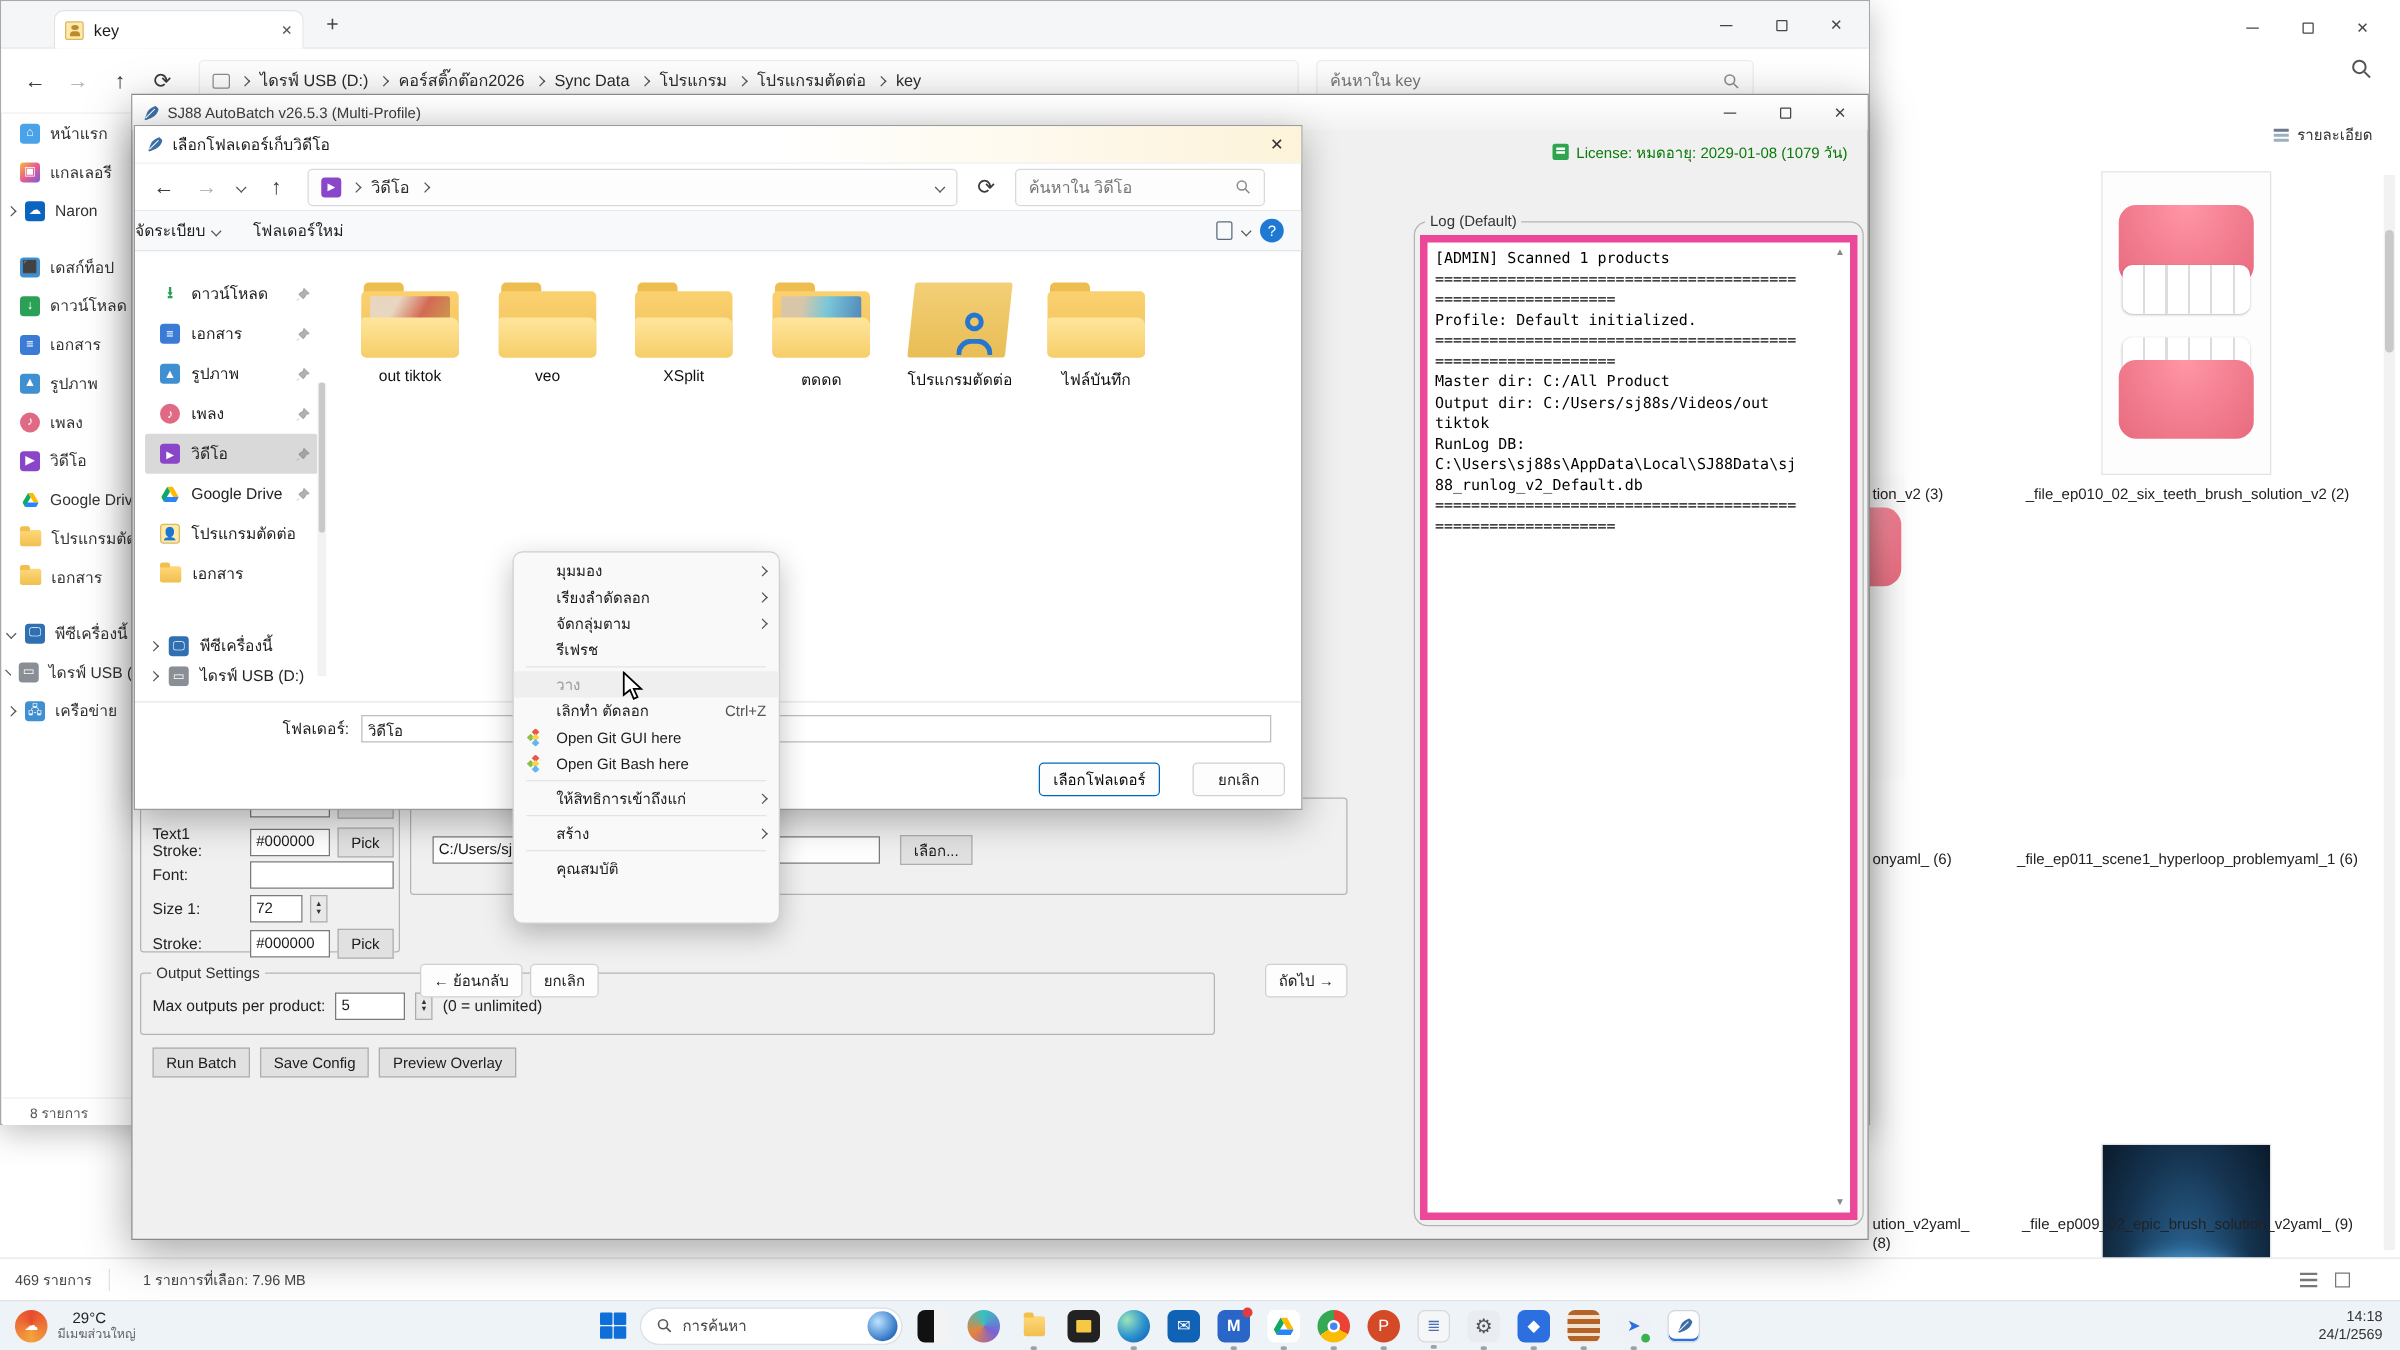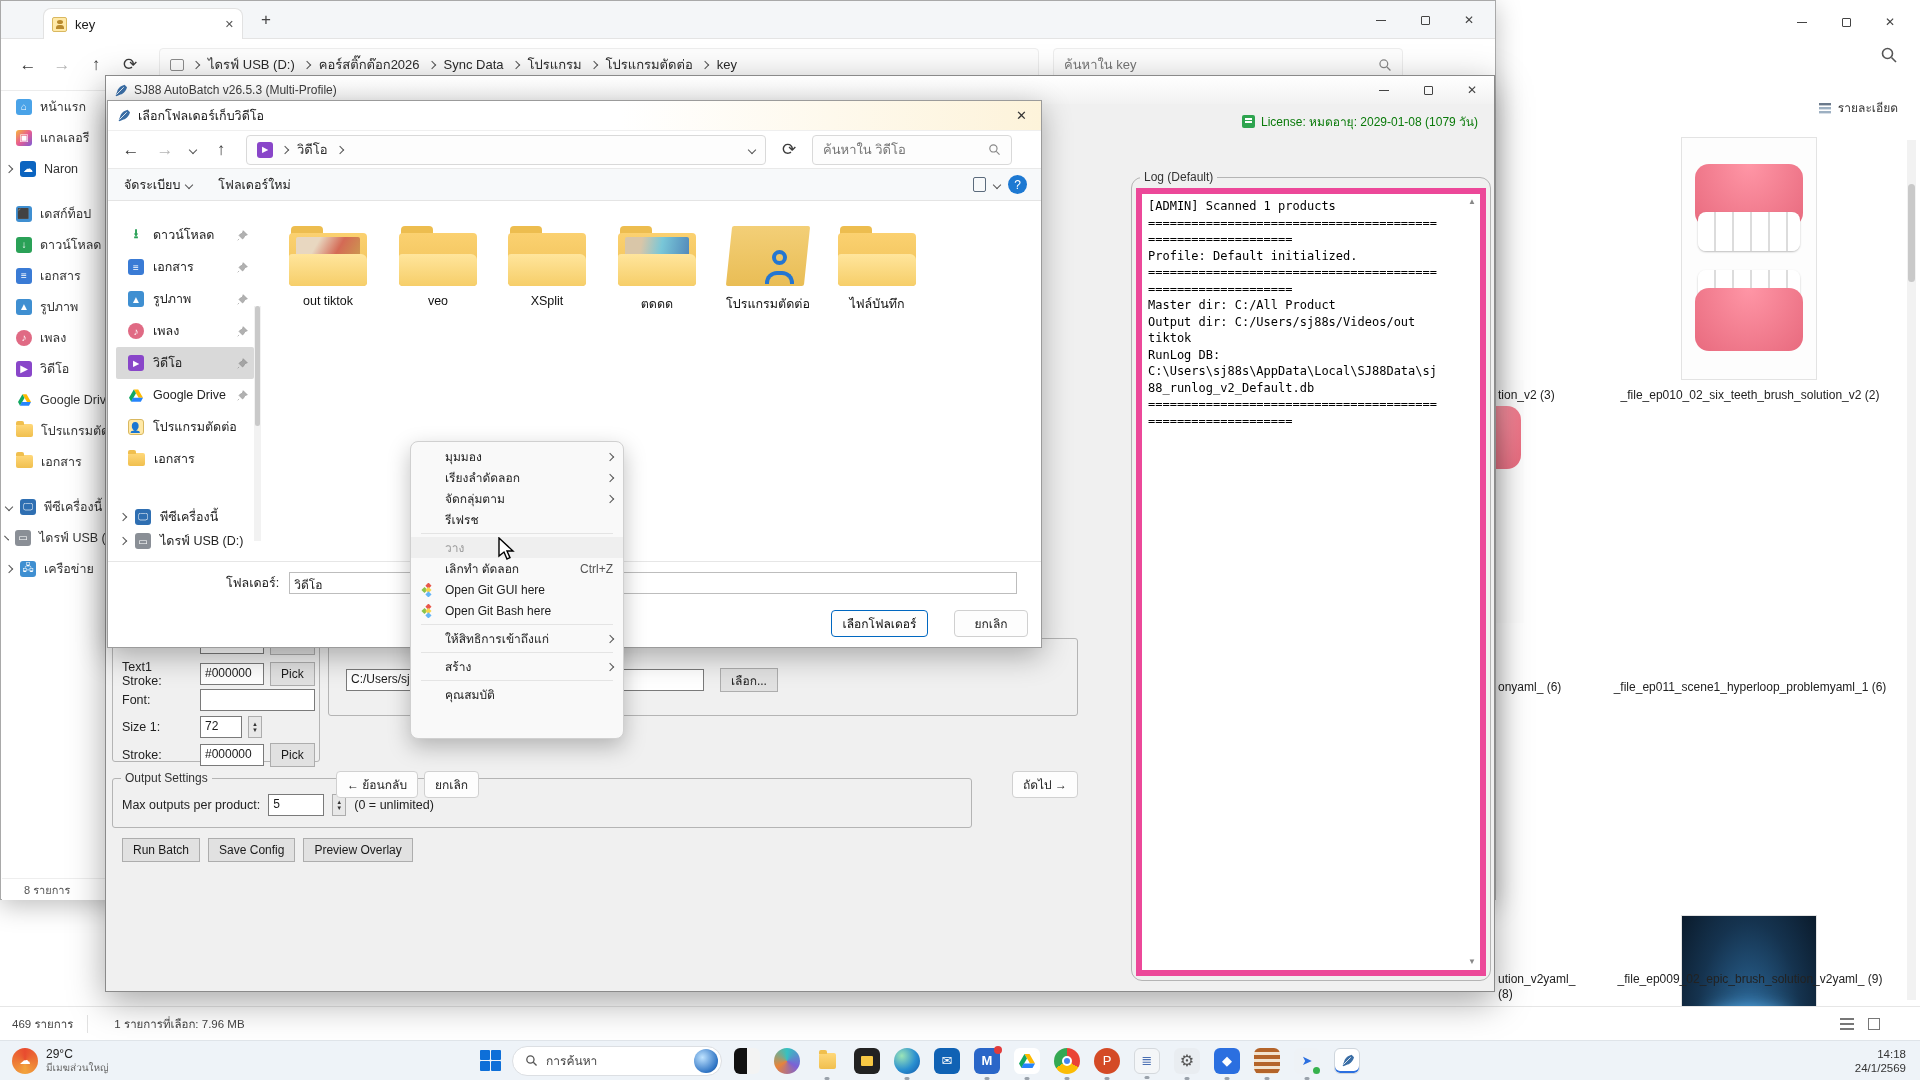--- a/index.html
+++ b/index.html
@@ -427,21 +427,21 @@
     <span class="nav-glyph" style="margin-left:6px;">⟳</span>
     <div class="search-box" style="width:200px; height:30px; border-color:#d9d9d9; margin-left:6px;">
       <span>ค้นหาใน วิดีโอ</span>
       <svg style="margin-left:auto;" width="13" height="13" viewBox="0 0 18 18">
           <circle cx="7.5" cy="7.5" r="5" fill="none" stroke="#888" stroke-width="1.6"></circle>
           <line x1="11.5" y1="11.5" x2="16" y2="16" stroke="#888" stroke-width="1.6"></line>
         </svg>
     </div>
   </div>
   <div id="dlg-cmd" class="abs">
-    <span class="row" style="gap:6px; margin-left:16px;">
+    <span class="row" style="gap:6px; margin-left:0;">
         <span>จัดระเบียบ</span>
         <span class="chev down"></span>
       </span>
     <span style="margin-left:26px;">โฟลเดอร์ใหม่</span>
     <span class="row" style="margin-left:auto; gap:8px; margin-right:14px;">
       <span style="width:13px; height:15px; border:1.5px solid #5b6b7c; border-radius:2px;"></span>
       <span class="chev down"></span>
       <span style="width:19px; height:19px; border-radius:50%; background:#1d79d2; color:#fff; font-size:12px; display:flex; align-items:center; justify-content:center;">?</span>
     </span>
   </div>
@@ -640,21 +640,21 @@
 </div>
 
 <svg id="cursor" class="abs" style="left:496px; top:537px;" width="20" height="24" viewBox="0 0 20 24">
   <path d="M3 1 L3 19 L8 15 L11 22 L14 20.6 L11 14 L17 14 Z" fill="#ffffff" stroke="#000" stroke-width="1.4"></path>
 </svg>
 
 <div id="taskbar" class="abs">
   <div id="weather">
     <span style="width:26px; height:26px; border-radius:50%; background:conic-gradient(#e84b2f,#f2a33c,#e84b2f); color:#fff; display:flex; align-items:center; justify-content:center; font-size:11px;">☁</span>
     <span style="line-height:13px;">
-      <span style="font-size:12px; color:#222; display:block;">29°C</span>
+      <span style="font-size:12px; color:#222; display:block;margin-left:12px;">29°C</span>
       <span style="font-size:10px; color:#666; display:block;">มีเมฆส่วนใหญ่</span>
     </span>
   </div>
   <div style="margin-left:230px;justify-content:center;" class="row">
     <span class="start-ico" style="margin-right:10px;">
         <i></i>
         <i></i>
         <i></i>
         <i></i>
       </span>

